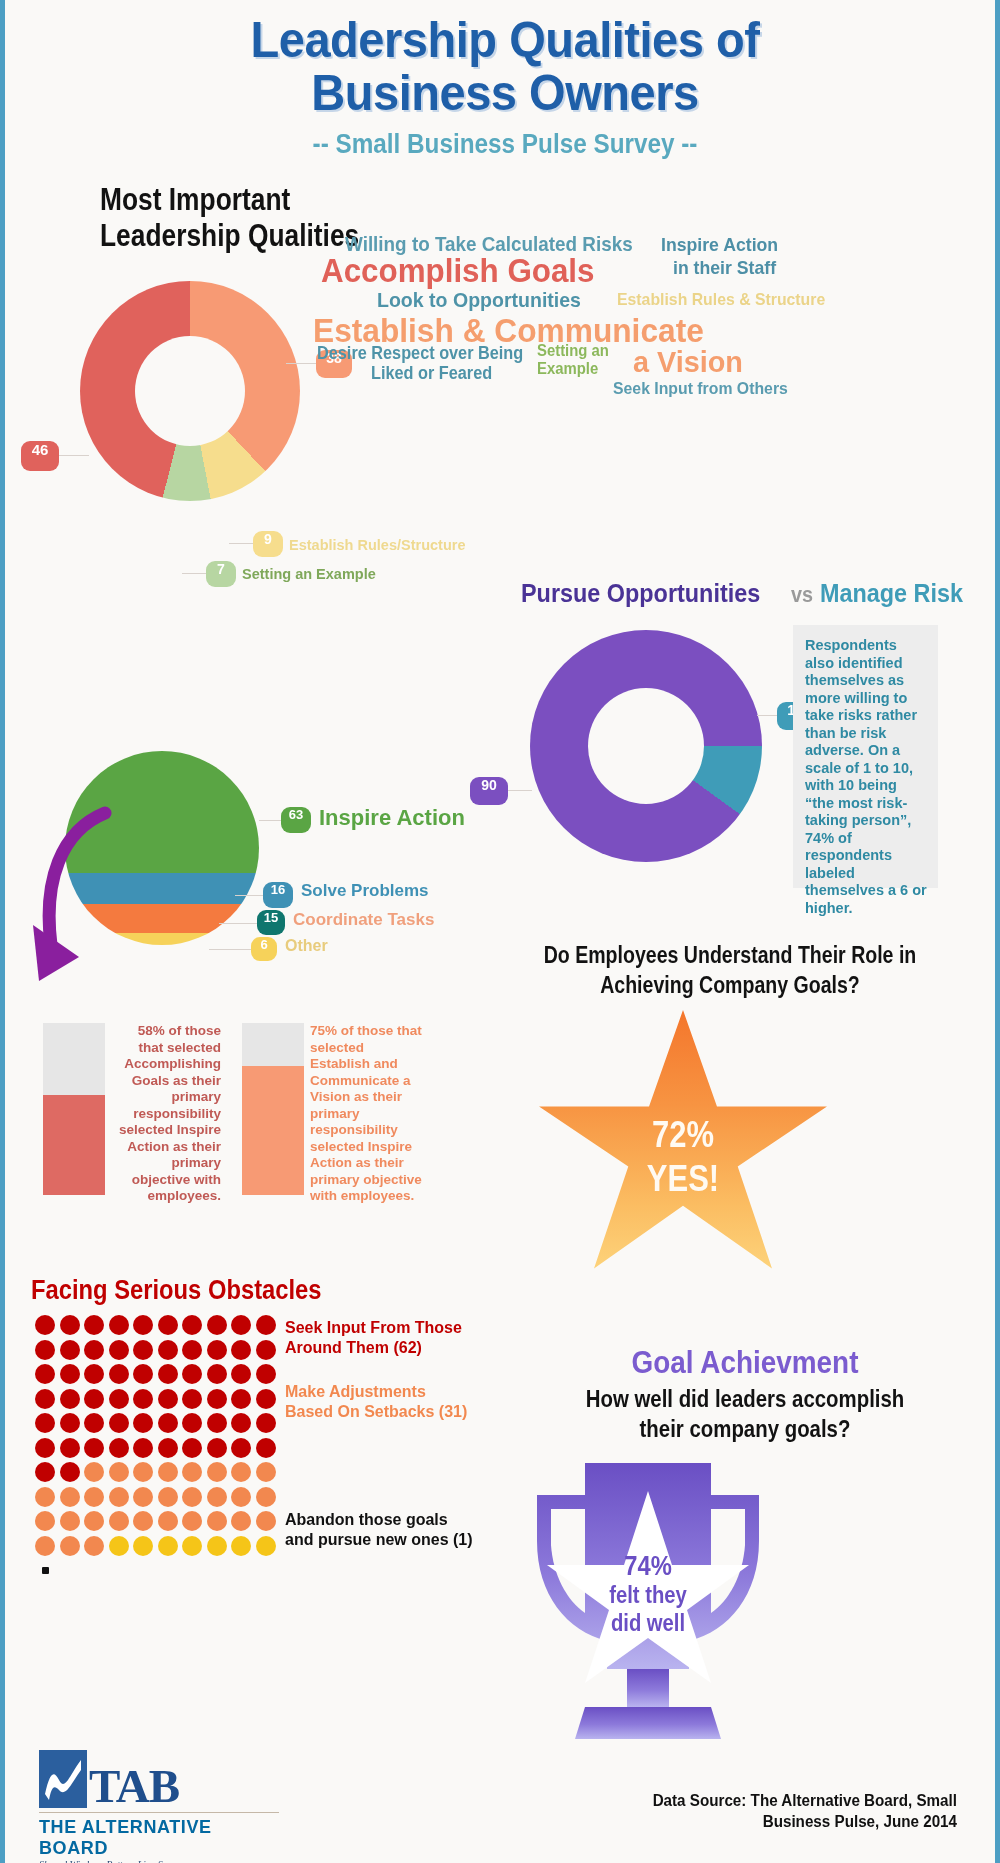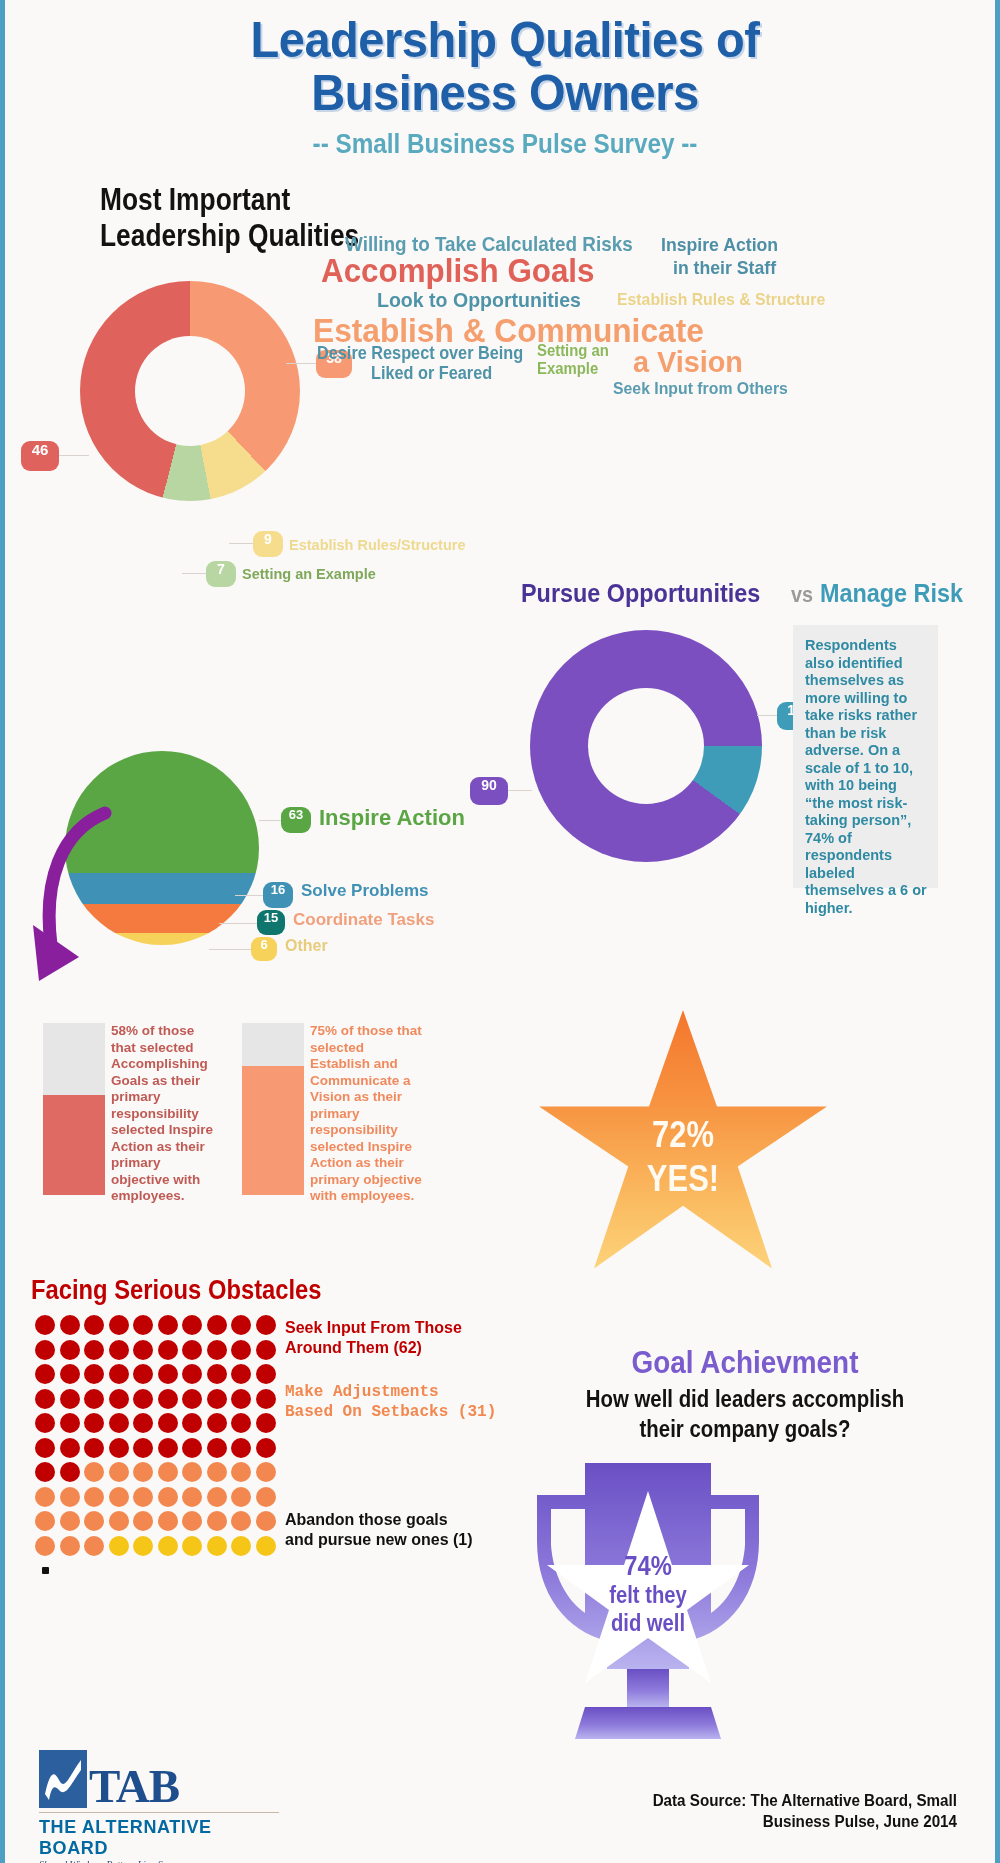--- a/index.html
+++ b/index.html
@@ -228,27 +228,31 @@
 
   <div class="leader" style="top:949px;left:204px;width:44px;"></div>
   <div class="tag" style="top:937px;left:246px;width:26px;height:24px;background:#f6d25a;font-size:13px;">
     <span>6</span>
   </div>
   <div class="abs" style="top:937px;left:280px;font-size:16px;font-weight:bold;color:#e8cc7d;white-space:nowrap;">Other</div>
 
   <div class="statbar" style="top:1023px;left:38px;width:62px;height:172px;">
     <div class="statfill" style="height:58%;background:#de6a63;"></div>
   </div>
-  <div class="stattext" style="top:1023px;left:106px;width:110px;color:#c05a55;">58% of those that selected Accomplishing Goals as their primary responsibility selected Inspire Action as their primary objective with employees.</div>
+  <div class="stattext" style="top:1023px;left:106px;width:110px;color:#c05a55;text-align:right;">58% of those that selected Accomplishing Goals as their primary responsibility selected Inspire Action as their primary objective with employees.</div>
 
   <div class="statbar" style="top:1023px;left:237px;width:62px;height:172px;">
     <div class="statfill" style="height:75%;background:#f79a74;"></div>
   </div>
   <div class="stattext" style="top:1023px;left:305px;width:112px;color:#f08a5e;">75% of those that selected Establish and Communicate a Vision as their primary responsibility selected Inspire Action as their primary objective with employees.</div>
 
+  <div class="abs" style="top:940px;left:460px;width:530px;text-align:center;">
+    <div class="h-black h-center" style="font-size:23px;line-height:30px;">Do Employees Understand Their Role in</div>
+    <div class="h-black h-center" style="font-size:23px;line-height:30px;">Achieving Company Goals?</div>
+  </div>
 
   <div class="abs" style="top:1010px;left:534px;width:288px;height:272px;">
     <div class="star-shape" style="top:0;left:0;width:288px;height:272px;"></div>
     <div class="star-text" style="top:104px;font-size:36px;">72%</div>
     <div class="star-text" style="top:148px;font-size:36px;">YES!</div>
   </div>
 
   <div class="abs" style="top:1275px;left:26px;">
     <div style="font-size:27px;font-weight:bold;color:#c00000;transform:scaleX(0.88);transform-origin:left;">Facing Serious Obstacles</div>
   </div>
@@ -354,21 +358,21 @@
       <div class="dot" style="background: rgb(245, 197, 24);"></div>
       <div class="dot" style="background: rgb(245, 197, 24);"></div>
       <div class="dot" style="background: rgb(245, 197, 24);"></div>
       <div class="dot" style="width: 7px; height: 7px; margin: 7px; border-radius: 1px; background: rgb(17, 17, 17);"></div>
     </div>
 
   <div class="obs-label" style="top:1318px;left:280px;color:#c00000;">
     <div>Seek Input From Those</div>
     <div>Around Them (62)</div>
   </div>
-  <div class="obs-label" style="top:1382px;left:280px;color:#f2884f;font-family:Liberation Mono, monospace;">
+  <div class="obs-label" style="top:1382px;left:280px;color:#f2884f;">
     <div>Make Adjustments</div>
     <div>Based On Setbacks (31)</div>
   </div>
   <div class="obs-label" style="top:1510px;left:280px;color:#111111;">
     <div>Abandon those goals</div>
     <div>and pursue new ones (1)</div>
   </div>
 
   <div class="abs" style="top:1345px;left:480px;width:520px;text-align:center;">
     <div style="font-size:31px;font-weight:bold;color:#7b5ccf;transform:scaleX(0.9);">Goal Achievment</div>

